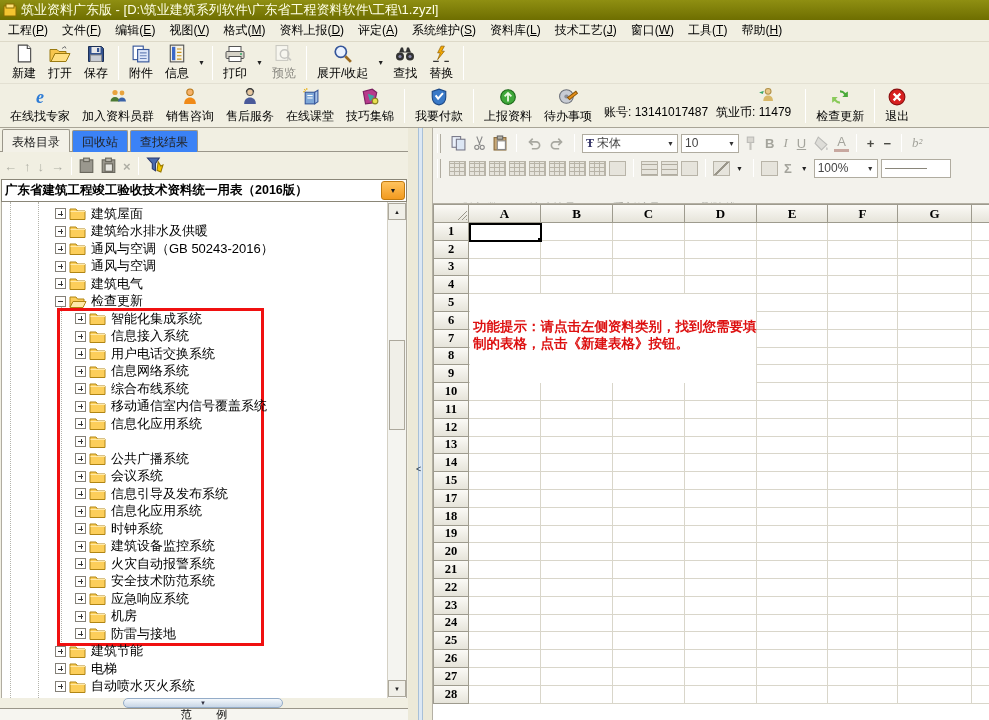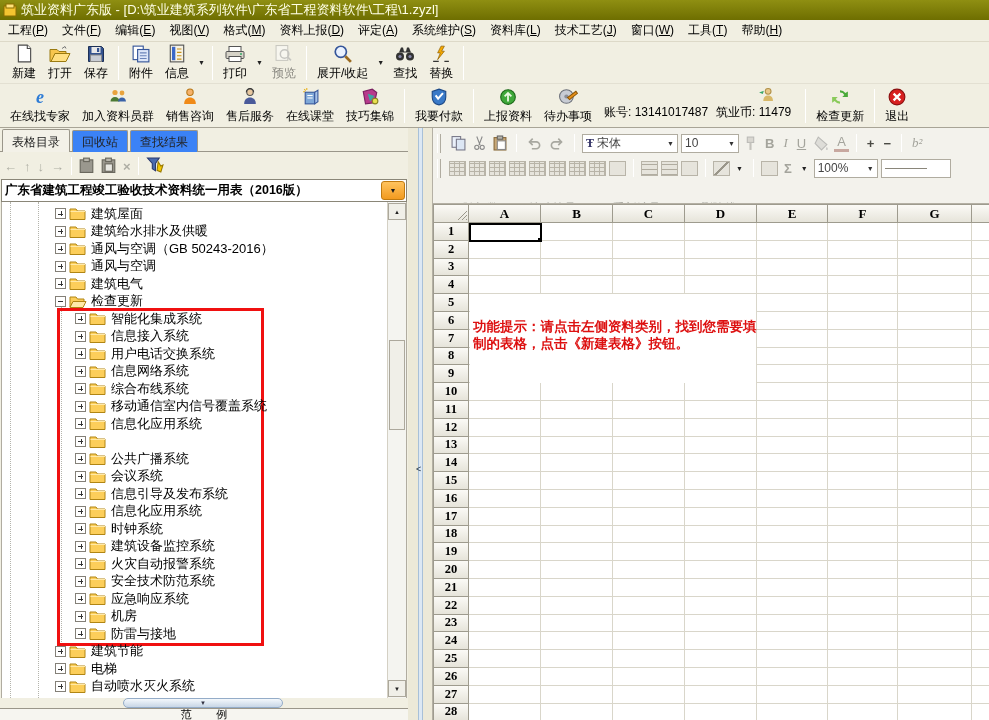--- a/index.html
+++ b/index.html
@@ -1041,31 +1041,20 @@
           <div class="cell" style="width: 72px;"></div>
           <div class="cell" style="width: 72px;"></div>
           <div class="cell" style="width: 72px;"></div>
           <div class="cell" style="width: 72px;"></div>
           <div class="cell" style="width: 71px;"></div>
           <div class="cell" style="width: 70px;"></div>
           <div class="cell" style="width: 74px;"></div>
           <div class="cell" style="width: 18px;"></div>
         </div>
         <div class="grow">
-          <div class="rh">16</div>
-          <div class="cell" style="width: 72px;"></div>
-          <div class="cell" style="width: 72px;"></div>
-          <div class="cell" style="width: 72px;"></div>
-          <div class="cell" style="width: 72px;"></div>
-          <div class="cell" style="width: 71px;"></div>
-          <div class="cell" style="width: 70px;"></div>
-          <div class="cell" style="width: 74px;"></div>
-          <div class="cell" style="width: 18px;"></div>
-        </div>
-        <div class="grow">
           <div class="rh">17</div>
           <div class="cell" style="width: 72px;"></div>
           <div class="cell" style="width: 72px;"></div>
           <div class="cell" style="width: 72px;"></div>
           <div class="cell" style="width: 72px;"></div>
           <div class="cell" style="width: 71px;"></div>
           <div class="cell" style="width: 70px;"></div>
           <div class="cell" style="width: 74px;"></div>
           <div class="cell" style="width: 18px;"></div>
         </div>

